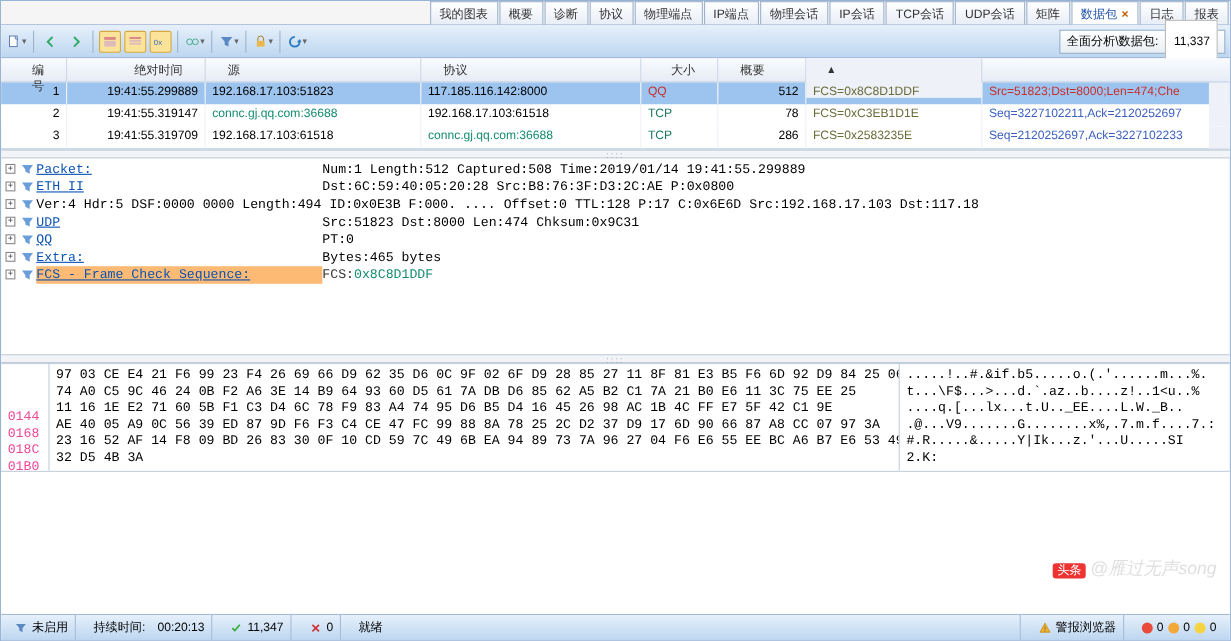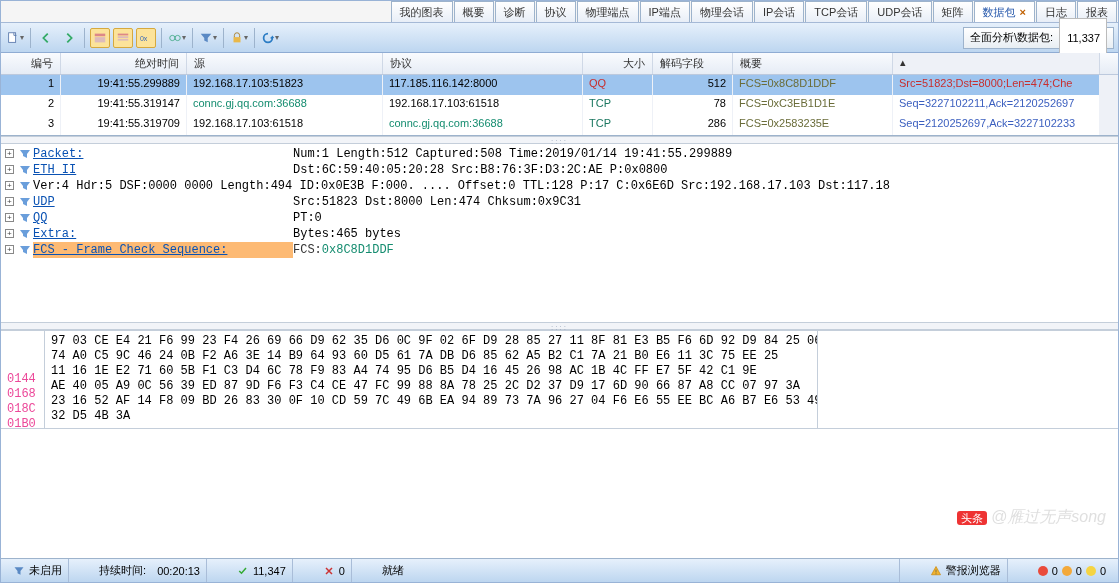--- a/index.html
+++ b/index.html
@@ -11,21 +11,21 @@
 .toolbar { display: flex; align-items: center; background: linear-gradient(#e6f0fb,#bdd6f0); border-bottom: 1px solid #8facd3; height: 30px; padding: 0 4px; gap: 3px; }
 .tbtn { width: 20px; height: 20px; display: inline-flex; align-items: center; justify-content: center; cursor: pointer; border: 1px solid transparent; border-radius: 2px; }
 .tbtn svg { width: 14px; height: 14px; }
 .tsep { width: 1px; height: 20px; background: #9db3cc; margin: 0 2px; }
 .tbtn.yellow { background: #fce39a; border-color: #d6a93e; }
 .spacer { flex: 1; }
 .count-box { display: flex; align-items: center; background: linear-gradient(#fff,#e8eef3); border: 1px solid #9db3cc; padding: 1px 6px; font-size: 11px; gap: 6px; height: 22px; }
 .count-box .num { background: #fff; border: 1px solid #bbb; padding: 13px 6px; min-width: 48px; text-align: right; }
 .grid { border-bottom: 1px solid #9db3cc; }
 .grid-head { display: grid; grid-template-columns: 60px 126px 196px 200px 70px 80px 160px 1fr 18px; background: linear-gradient(#f9fbfe,#e6ecf5); border-bottom: 1px solid #bcc9dd; height: 22px; }
-.grid-head .cell { padding: 3px 7px; border-right: 1px solid #cfd8e6; color: #333; font-size: 11px; }
+.grid-head .cell { padding: 3px 20px; border-right: 1px solid #cfd8e6; color: #333; font-size: 11px; }
 .grid-head .cell.right { text-align: right; }
 .grid-body { display: block; }
 .grid-row { display: grid; grid-template-columns: 60px 126px 196px 200px 70px 80px 160px 1fr 18px; height: 20px; }
 .grid-row.selected { background: #9dc4ee; }
 .grid-row:not(.selected):nth-child(even){ background: #fff; }
 .grid-row .cell { padding: 2px 6px; border-right: 1px solid #eef1f7; overflow: hidden; white-space: nowrap; text-overflow: ellipsis; }
 .grid-row .cell.right { text-align: right; }
 .proto-red { color: #c72f2f; }
 .proto-teal { color: #1b7760; }
 .link-teal { color: #148c6f; }
@@ -37,21 +37,21 @@
 .expander { width: 9px; height: 9px; border: 1px solid #888; display: inline-flex; align-items: center; justify-content: center; font-size: 8px; line-height: 7px; color: #444; margin-top: 3px; margin-right: 3px; background: #fff; }
 .tree-icon { width: 12px; height: 12px; margin-top: 2px; }
 .tree-label { color: #0a52b3; text-decoration: underline; }
 .tree-label.sel { background: #fdba74; text-decoration: underline; }
 .tree-right { white-space: pre; }
 .tree-row .cols { display: grid; grid-template-columns: 260px 1fr; }
 .hex { height: 98px; overflow: hidden; font-family: Consolas, "Courier New", monospace; font-size: 12px; display: grid; grid-template-columns: 43px 1px 1fr 1px 300px; border-top: 1px solid #c4ceda; }
 .hex .col { padding: 3px 6px; white-space: pre; line-height: 15px; overflow: hidden; }
 .hex .div { background: #c4ceda; }
 .offset-col { color: #ec4899; margin-top: 38px; }
-.statusbar { display: flex; align-items: center; background: linear-gradient(#e6f0fb,#bdd6f0); border-top: 1px solid #9db3cc; height: 24px; padding: 0 6px; gap: 24px; font-size: 11px; }
+.statusbar { display: flex; align-items: center; background: linear-gradient(#e6f0fb,#bdd6f0); border-top: 1px solid #9db3cc; height: 24px; padding: 0 6px; gap: 10px; font-size: 11px; }
 .statusbar .seg { display: flex; align-items: center; gap: 4px; padding: 0 6px; border-right: 1px solid #a9bdd8; height: 100%; }
 .statusbar .seg:last-child { border-right: none; }
 .stat-ico { width: 12px; height: 12px; }
 .alert-ico { color: #d58b00; }
 .dot { width: 10px; height: 10px; border-radius: 50%; display: inline-block; }
 .dot.red { background: #e94a3b; }
 .dot.orange { background: #f3a93a; }
 .dot.yellow { background: #f5d442; }
 .scroll-corner { background: #eef1f7; }
 .watermark { position: absolute; right: 12px; bottom: 30px; font-size: 16px; color: rgba(210,210,210,0.7); font-style: italic; pointer-events: none; }
@@ -153,21 +153,20 @@
   </span>
 </div>
 
 <div class="grid">
   <div class="grid-head">
     <div class="cell right">编号</div>
     <div class="cell right">绝对时间</div>
     <div class="cell">源</div>
     <div class="cell">协议</div>
     <div class="cell right">大小</div>
-    <div class="cell">解码字段</div>
     <div class="cell">概要</div>
     <div class="cell scroll-corner">▴</div>
   </div>
   <div class="grid-body" id="grid-body">
       <div class="grid-row selected">
         <div class="cell right">1</div>
         <div class="cell right">19:41:55.299889</div>
         <div class="cell ">192.168.17.103:51823</div>
         <div class="cell ">117.185.116.142:8000</div>
         <div class="cell proto-red">QQ</div>
@@ -283,20 +282,26 @@
 01D4
 01F8</div>
   <div class="div"></div>
   <div class="col" id="hex-bytes">97 03 CE E4 21 F6 99 23 F4 26 69 66 D9 62 35 D6 0C 9F 02 6F D9 28 85 27 11 8F 81 E3 B5 F6 6D 92 D9 84 25 06
 74 A0 C5 9C 46 24 0B F2 A6 3E 14 B9 64 93 60 D5 61 7A DB D6 85 62 A5 B2 C1 7A 21 B0 E6 11 3C 75 EE 25
 11 16 1E E2 71 60 5B F1 C3 D4 6C 78 F9 83 A4 74 95 D6 B5 D4 16 45 26 98 AC 1B 4C FF E7 5F 42 C1 9E
 AE 40 05 A9 0C 56 39 ED 87 9D F6 F3 C4 CE 47 FC 99 88 8A 78 25 2C D2 37 D9 17 6D 90 66 87 A8 CC 07 97 3A
 23 16 52 AF 14 F8 09 BD 26 83 30 0F 10 CD 59 7C 49 6B EA 94 89 73 7A 96 27 04 F6 E6 55 EE BC A6 B7 E6 53 49
 32 D5 4B 3A</div>
   <div class="div"></div>
+  <div class="col" id="hex-ascii">.....!..#.&amp;if.b5.....o.(.'......m...%.
+t...\F$...&gt;...d.`.az..b....z!..1&lt;u..%
+....q.[...lx...t.U.._EE....L.W._B..
+.@...V9.......G........x%,.7.m.f....7.:
+#.R.....&amp;.....Y|Ik...z.'...U.....SI
+2.K:</div>
 </div>
 
 <div style="flex:1;background:#fff;border-top:1px solid #c4ceda;position:relative">
   <div class="watermark"><span class="head">头条</span>@雁过无声song</div>
 </div>
 
 <div class="statusbar">
   <div class="seg">
     <svg class="stat-ico" viewBox="0 0 16 16">
         <path d="M2 3h12l-4 5v5l-4-2v-3z" fill="#5a89c4"></path>

